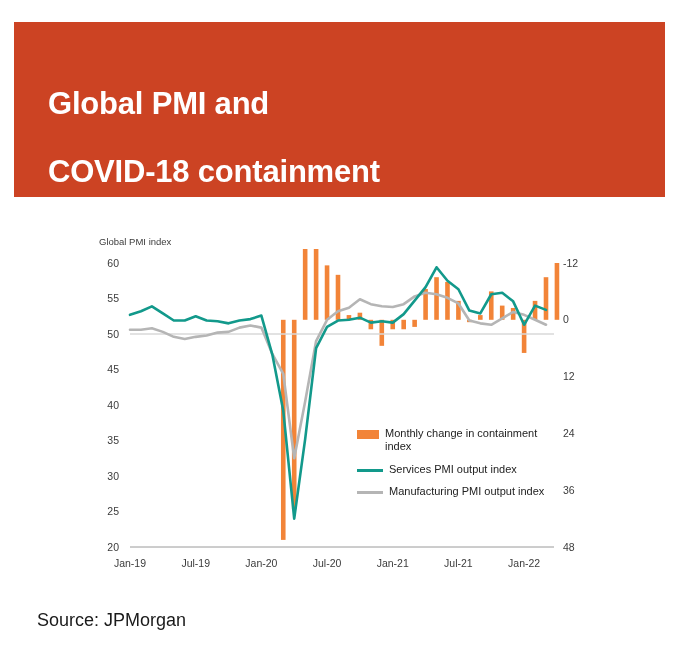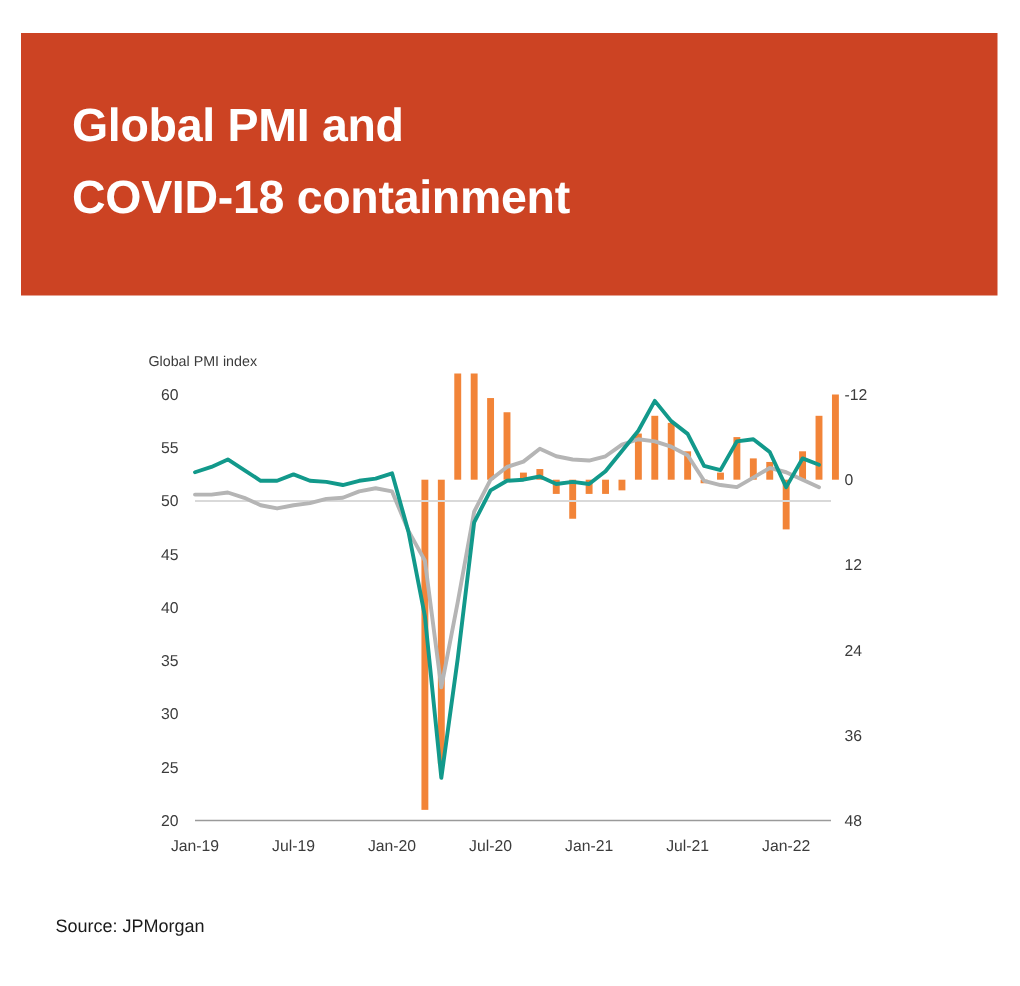--- a/index.html
+++ b/index.html
@@ -16,21 +16,21 @@
     background:#cc4323;
   }
   #banner-title{
     position:absolute;left:34px;top:38px;width:600px;
     color:#ffffff;
     font-size:31px;
     font-weight:bold;
     line-height:1.55;
     letter-spacing:-0.2px;
   }
-  #banner-title .ln{display:block;}
+  #banner-title .ln{display:block;margin-top:20px;}
   
   #figure{
     position:absolute;left:0;top:215px;width:540px;height:400px;
   }
   .axis-caption{
     position:absolute;
     font-size:9.5px;
     color:#3b3b3b;
     white-space:nowrap;
   }
@@ -62,21 +62,21 @@
   .sw-bar{width:22px;height:9px;margin-top:3px;background:#f28438;}
   .sw-line-teal{width:26px;height:3px;margin-top:6px;background:#12998b;}
   .sw-line-gray{width:26px;height:3px;margin-top:6px;background:#b5b5b5;}
   .legend-label{
     font-size:11px;color:#222;line-height:1.22;
     max-width:160px;
   }
   
   #source{
     position:absolute;left:37px;top:610px;
-    font-size:12px;color:#1a1a1a;
+    font-size:18px;color:#1a1a1a;
   }
 </style>
 </head>
 <body>
 
 <div id="banner">
   <div id="banner-title">
     <span class="ln">Global PMI and</span>
     <span class="ln">COVID-18 containment</span>
   </div>
@@ -151,15 +151,29 @@
           <text x="392.74" y="318" class="xtick">Jan-21</text>
           <text x="458.42" y="318" class="xtick">Jul-21</text>
           <text x="524.11" y="318" class="xtick">Jan-22</text>
         </g>
       <g id="g-xaxis">
           <line x1="130" x2="554" y1="298" y2="298" stroke="#9a9a9a" stroke-width="1"></line>
         </g>
     </svg>
   </div>
 
+  <div id="legend">
+    <div class="legend-row">
+      <div class="legend-swatch sw-bar"></div>
+      <div class="legend-label">Monthly change in containment index</div>
+    </div>
+    <div class="legend-row">
+      <div class="legend-swatch sw-line-teal"></div>
+      <div class="legend-label">Services PMI output index</div>
+    </div>
+    <div class="legend-row">
+      <div class="legend-swatch sw-line-gray"></div>
+      <div class="legend-label">Manufacturing PMI output index</div>
+    </div>
+  </div>
 </div>
 
 <div id="source">Source:  JPMorgan</div>
 
 </body></html>

